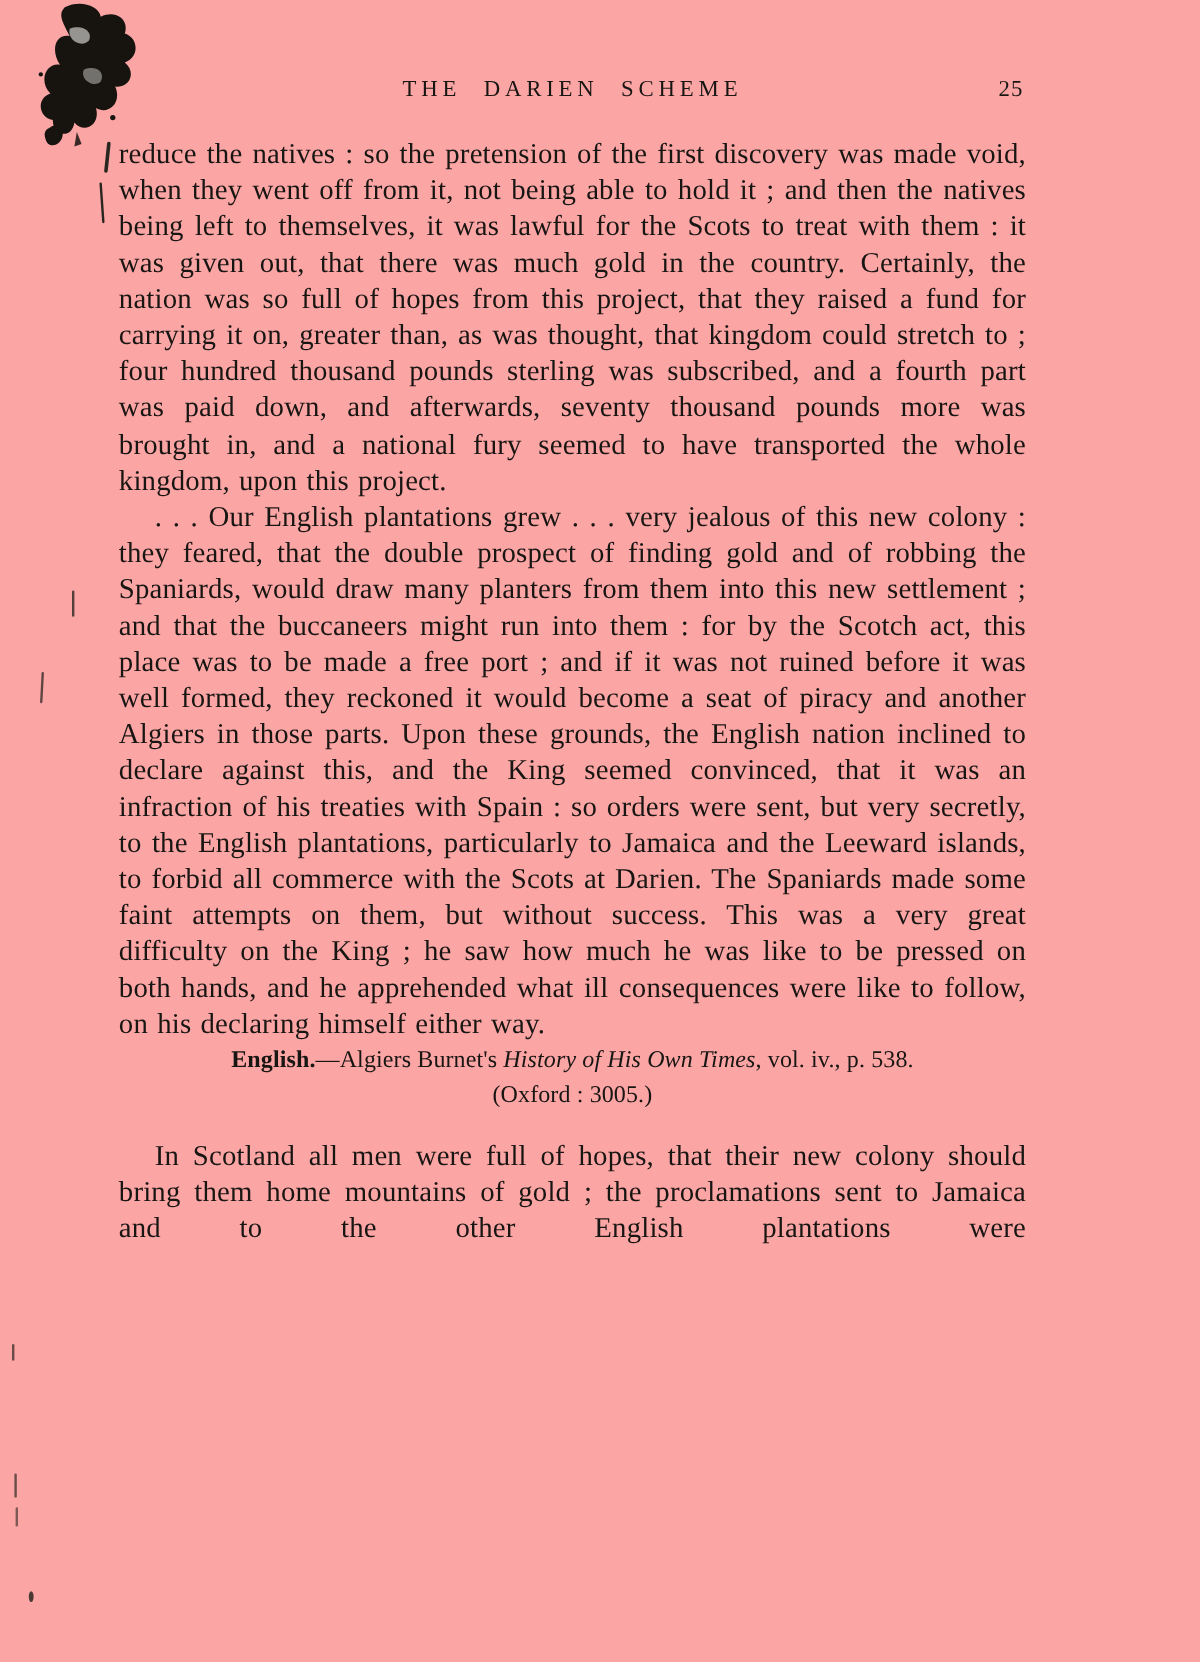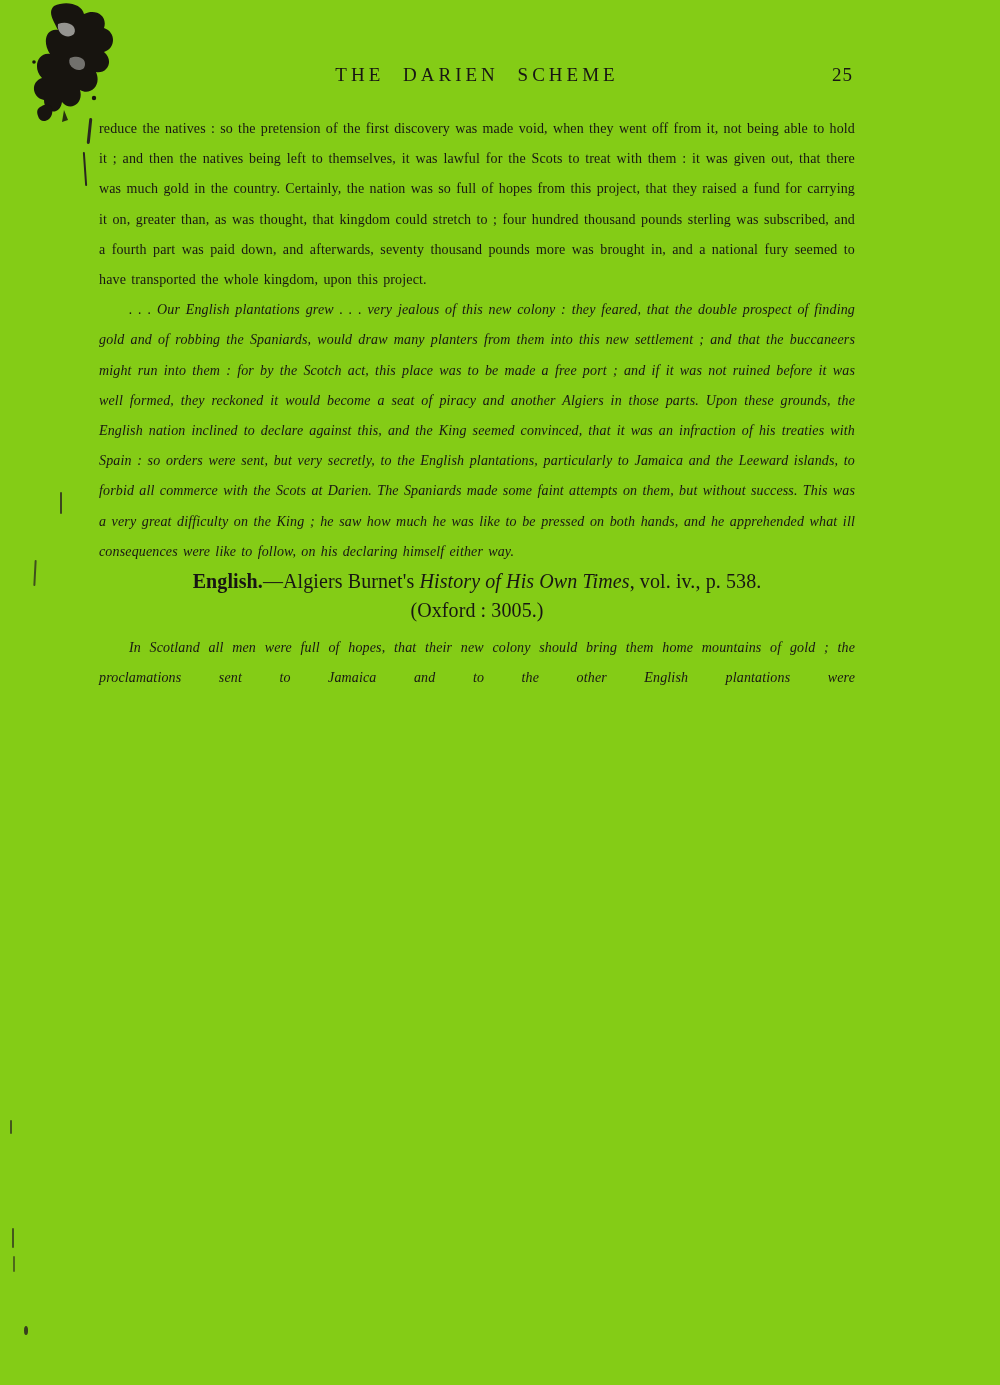--- a/index.html
+++ b/index.html
@@ -1,21 +1,21 @@
 <!DOCTYPE html>
 <html><head>
 <meta charset="utf-8">
 <style>
   html, body { margin: 0; padding: 0; background: #e8e8e6; }
   .page {
     position: relative;
     width: 1000px;
     height: 1385px;
     margin: 0 auto;
-    background: #84cc16;
+    background: #fca5a5;
     overflow: hidden;
     font-family: "Liberation Serif", serif;
     color: #181613;
   }
   .content {
     position: absolute;
     left: 99px;
     top: 64px;
     width: 756px;
   }
@@ -32,47 +32,47 @@
   }
   .running-head .pagenum {
     position: absolute;
     right: 2px;
     top: 0;
     letter-spacing: 1px;
     word-spacing: normal;
   }
   .body-text {
     margin-top: 24px;
-    font-size: 14px;
+    font-size: 24px;
     line-height: 30.2px;
     text-align: justify;
     letter-spacing: 0.15px;
     word-spacing: 1.5px;
   }
   .body-text p { margin: 0; }
-  p.indent { text-indent: 30px; font-style: italic; }
+  p.indent { text-indent: 30px; }
   .section-heading {
     margin: 27px 0 10px 0;
     text-align: center;
     font-variant: small-caps;
     font-size: 22px;
     letter-spacing: 2px;
     word-spacing: 6px;
     line-height: 28px;
   }
   .source-block {
     text-align: center;
     font-size: 20px;
     line-height: 29px;
     letter-spacing: 0.1px;
   }
   .source-block .src-label { font-weight: bold; }
   .source-block .work-title { font-style: italic; }
   .last-para {
-    margin-top: 8px;
+    margin-top: 22px;
   }
   .last-justify { text-align-last: justify; }
   
   .artifact { position: absolute; pointer-events: none; }
   .ink-blotch { left: 24px; top: 2px; }
   .margin-mark {
     position: absolute;
     background: #2a2620;
     border-radius: 2px;
   }

